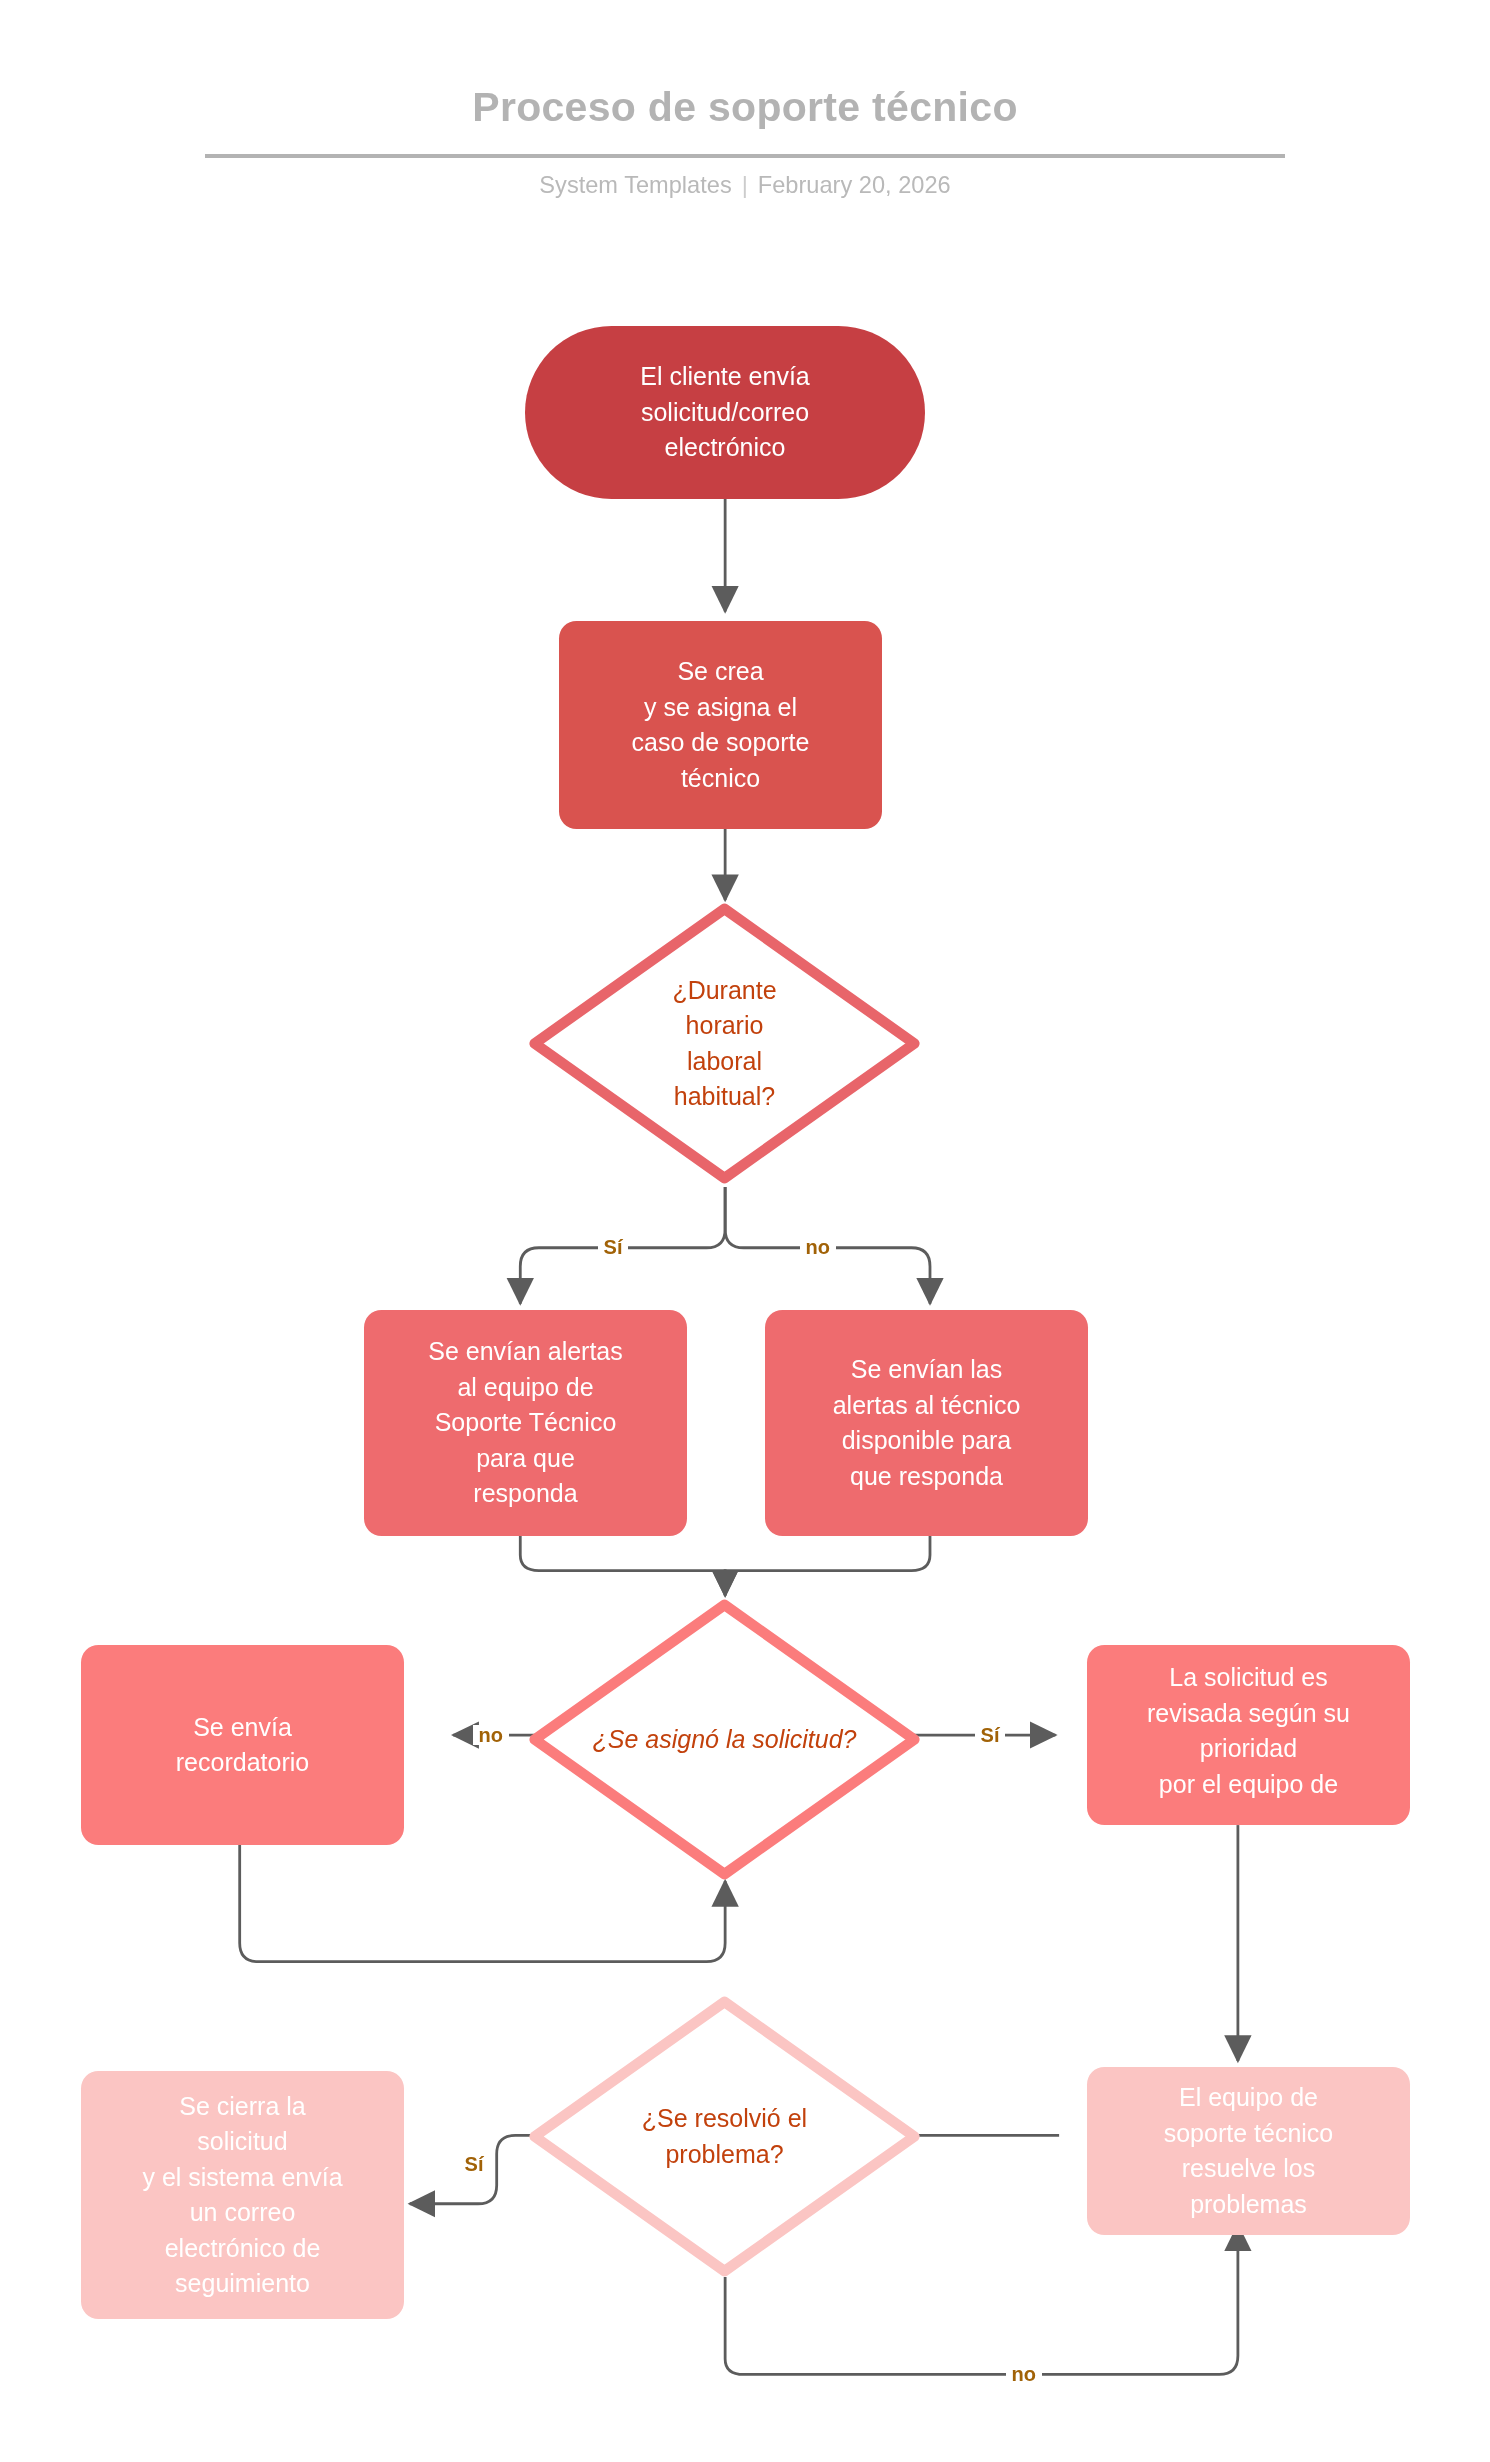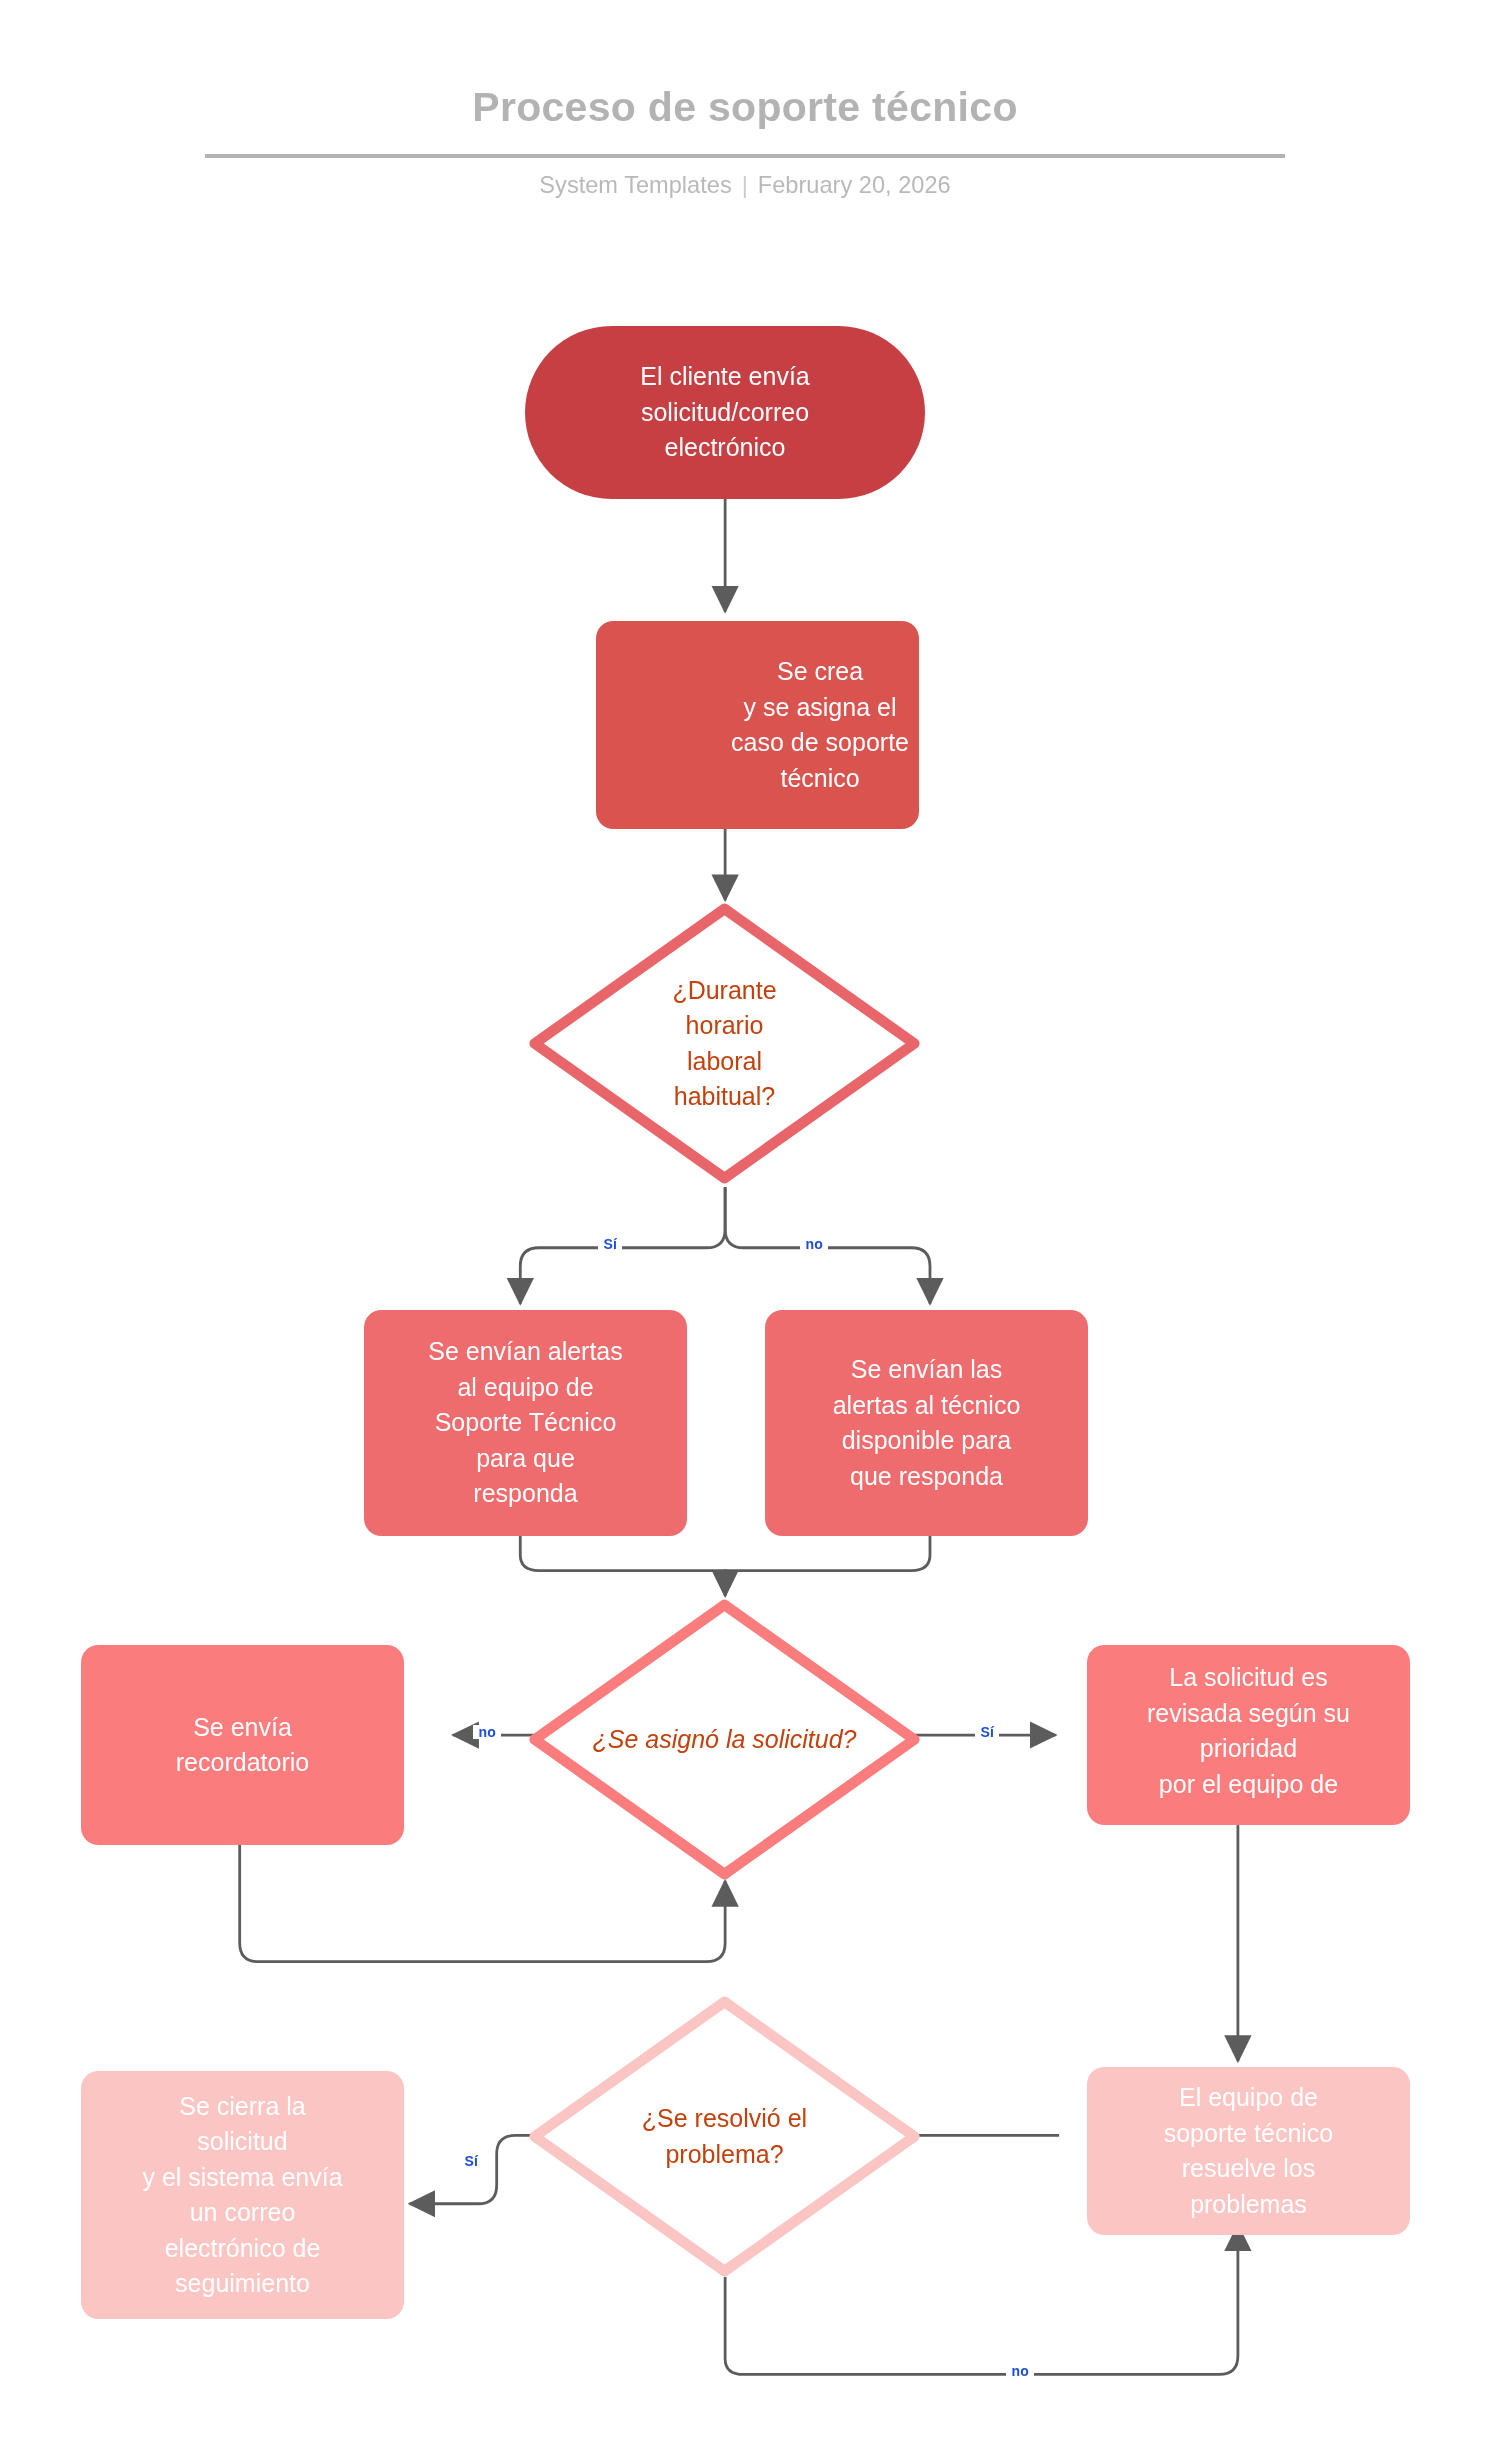--- a/index.html
+++ b/index.html
@@ -114,22 +114,22 @@
     color: #c2410c;
     font-size: 25px;
     line-height: 1.42;
     white-space: pre-line;
     box-sizing: border-box;
     padding: 0 25px;
   }
 
   .edge-label {
     position: absolute;
-    color: #1d4ed8;
-    font-size: 14px;
+    color: #a16207;
+    font-size: 20px;
     font-weight: bold;
     background: #ffffff;
     padding: 0 5.6px;
     line-height: 1;
     white-space: nowrap;
   }
 </style>
 </head>
 <body>
 
@@ -178,21 +178,21 @@
       <path d="M1168,3668 L1168,3800 Q1168,3825 1198,3825 L1964,3825 Q1994,3825 1994,3795 L1994,3585"></path>
     </g>
   </svg>
 
   <div class="node pill" style="left:525px; top:326px; width:400px; height:173px; background:#c63f43;">
     <span>El cliente envía
 solicitud/correo
 electrónico</span>
   </div>
 
-  <div class="node rect" style="left:596px; top:621px; width:323px; height:208px; background:#d9534f;justify-content:flex-end;">
+  <div class="node rect" style="left:559px; top:621px; width:323px; height:208px; background:#d9534f;">
     <span>Se crea
 y se asigna el
 caso de soporte
 técnico</span>
   </div>
 
   <div class="diamond-wrap" style="left:526px; top:900px; width:397px; height:287px;">
     <svg width="397" height="287" viewBox="0 0 640 462" xmlns="http://www.w3.org/2000/svg">
       <path d="M320,14 L626,231 L320,448 L14,231 Z" fill="#ffffff" stroke="#e8656a" stroke-width="17" stroke-linejoin="round"></path>
     </svg>

